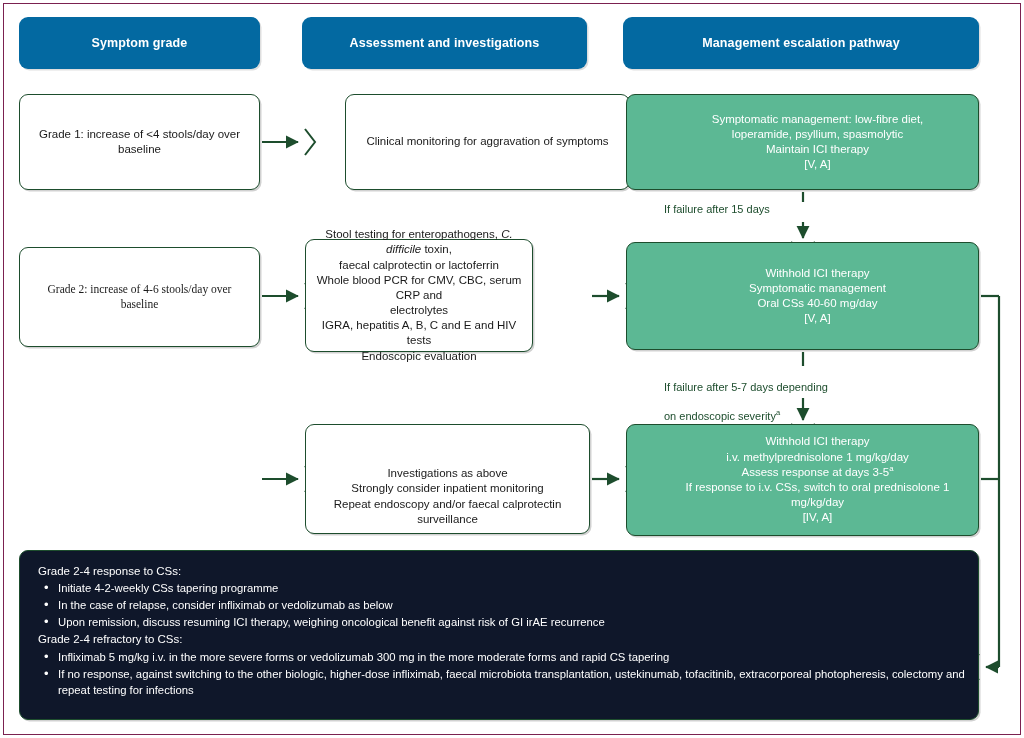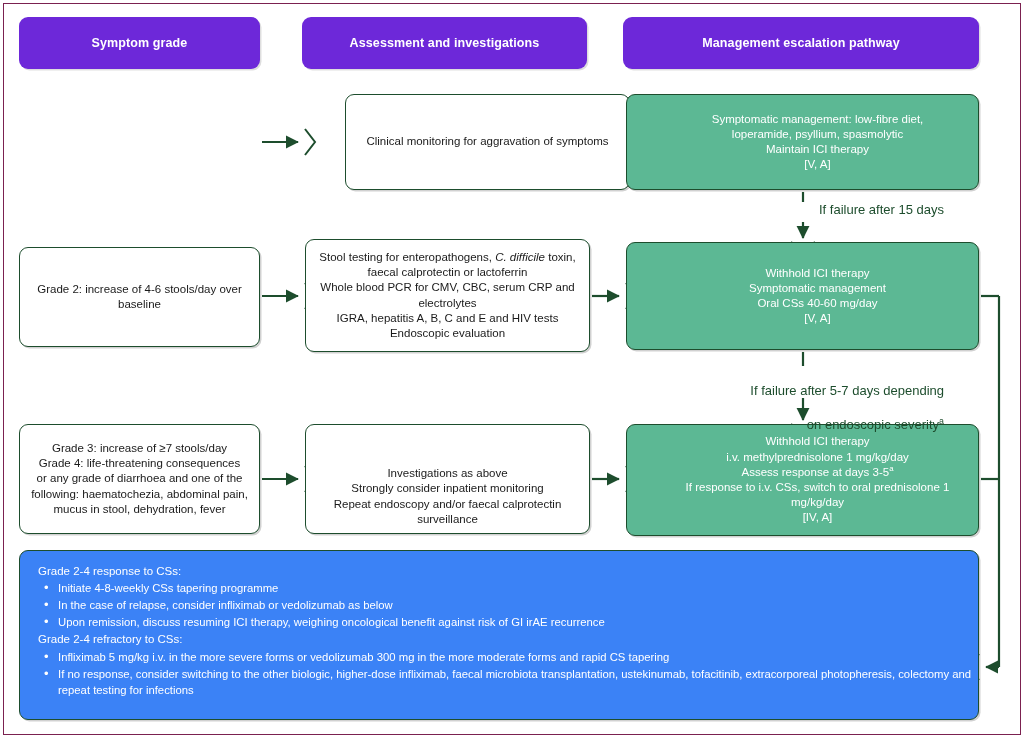--- a/index.html
+++ b/index.html
@@ -25,21 +25,21 @@
 
   #canvas {
     position: absolute;
     left: 0; top: 0;
     width: 1018px; height: 732px;
   }
 
   
   .hdr {
     position: absolute;
-    background: #6d28d9;
+    background: #0369a1;
     border-radius: 9px;
     color: #ffffff;
     font-weight: bold;
     font-size: 12.5px;
     display: flex;
     align-items: center;
     justify-content: center;
     text-align: center;
     box-shadow: 1.5px 1.5px 0 rgba(0,0,0,0.13);
     letter-spacing: 0.1px;
@@ -61,39 +61,39 @@
     line-height: 1.32;
     padding: 6px 10px;
     box-shadow: 1.5px 1.5px 0 rgba(0,0,0,0.18);
   }
   .node.white { background: #ffffff; color: #1a1a1a; }
   .node.green { background: #5cb894; color: #ffffff; border-color: #1d4d2d; padding-left: 40px; }
   .node .txt { width: 100%; white-space: pre-line; }
 
   
   #n-g1-sym { left: 15px;  top: 90px;  width: 241px; height: 96px; }
-  #n-g2-sym { left: 15px;  top: 243px; width: 241px; height: 100px; }
+  #n-g2-sym { left: 15px;  top: 243px; width: 241px; height: 100px; font-family: Liberation Serif, serif; }
   #n-g34-sym{ left: 15px;  top: 420px; width: 241px; height: 110px; }
 
   
   #n-g1-ass { left: 301px; top: 90px;  width: 285px; height: 96px; margin-left: 40px; }
-  #n-g2-ass { left: 301px; top: 235px; width: 285px; height: 113px; }
+  #n-g2-ass { left: 301px; top: 235px; width: 228px; height: 113px; }
   #n-g34-ass{ left: 301px; top: 420px; width: 285px; height: 110px; align-items: flex-end; }
 
   
   #n-g1-man { left: 622px; top: 90px;  width: 353px; height: 96px; }
   #n-g2-man { left: 622px; top: 238px; width: 353px; height: 108px; }
   #n-g34-man{ left: 622px; top: 420px; width: 353px; height: 112px; }
 
   
   #panel {
     position: absolute;
     left: 15px; top: 546px;
     width: 960px; height: 170px;
-    background: #3b82f6;
+    background: #0f172a;
     border: 1.6px solid #1d4d2d;
     border-radius: 9px;
     color: #ffffff;
     padding: 12px 0 10px 18px;
     box-shadow: 1.5px 1.5px 0 rgba(0,0,0,0.18);
     font-size: 11.3px;
     line-height: 1.42;
   }
   .panel-head { font-size: 11.5px; margin: 0 0 1px 0; }
   .panel-head.second { }
@@ -107,23 +107,23 @@
     content: "\2022";
     position: absolute;
     left: 6px; top: -1px;
     font-size: 13px;
   }
 
   
   .conn-label {
     position: absolute;
     color: #1d4d2d;
-    font-size: 13px;
+    font-size: 11px;
     line-height: 1.3;
-    text-align: right;
+    text-align: left;
     white-space: pre-line;
   }
   #lbl-15days { left: 660px; top: 198px; width: 280px; }
   #lbl-57days { left: 660px; top: 362px; width: 280px; }
 
   sup { font-size: 0.68em; vertical-align: super; line-height: 0; }
   i { font-style: italic; }
 </style>
 </head>
 <body>
@@ -173,20 +173,23 @@
       <path d="M787,420 L799,430 L811,420"></path>
 
       <path d="M975,650 L965,663 L975,676"></path>
     </g>
   </svg>
 
   <div class="hdr" id="hdr-0">Symptom grade</div>
   <div class="hdr" id="hdr-1">Assessment and investigations</div>
   <div class="hdr" id="hdr-2">Management escalation pathway</div>
 
+  <div class="node white" id="n-g1-sym">
+    <span class="txt">Grade 1: increase of &lt;4 stools/day over baseline</span>
+  </div>
   <div class="node white" id="n-g1-ass">
     <span class="txt">Clinical monitoring for aggravation of symptoms</span>
   </div>
   <div class="node green" id="n-g1-man">
     <span class="txt">Symptomatic management: low-fibre diet,
 loperamide, psyllium, spasmolytic
 Maintain ICI therapy
 [V, A]</span>
   </div>
 
@@ -196,50 +199,43 @@
   <div class="node white" id="n-g2-ass">
     <span class="txt" id="g2-ass-txt" style="white-space: normal;">Stool testing for enteropathogens, <i>C. difficile</i> toxin,<br>faecal calprotectin or lactoferrin<br>Whole blood PCR for CMV, CBC, serum CRP and<br>electrolytes<br>IGRA, hepatitis A, B, C and E and HIV tests<br>Endoscopic evaluation</span>
   </div>
   <div class="node green" id="n-g2-man">
     <span class="txt">Withhold ICI therapy
 Symptomatic management
 Oral CSs 40-60 mg/day
 [V, A]</span>
   </div>
 
-  <div class="node white" id="n-g34-sym">
-    <span class="txt">Grade 3: increase of ≥7 stools/day
-Grade 4: life-threatening consequences
-or any grade of diarrhoea and one of the
-following: haematochezia, abdominal pain,
-mucus in stool, dehydration, fever</span>
-  </div>
   <div class="node white" id="n-g34-ass">
     <span class="txt">Investigations as above
 Strongly consider inpatient monitoring
 Repeat endoscopy and/or faecal calprotectin
 surveillance</span>
   </div>
   <div class="node green" id="n-g34-man">
     <span class="txt" id="g34-man-txt" style="white-space: normal;">Withhold ICI therapy<br>i.v. methylprednisolone 1 mg/kg/day<br>Assess response at days 3-5<sup>a</sup><br>If response to i.v. CSs, switch to oral prednisolone 1 mg/kg/day<br>[IV, A]</span>
   </div>
 
   <div class="conn-label" id="lbl-15days">If failure after 15 days</div>
   <div class="conn-label" id="lbl-57days">
     <span>If failure after 5-7 days depending</span><br>
     <span>on endoscopic severity</span><sup>a</sup>
   </div>
 
   <div id="panel">
     <p class="panel-head">Grade 2-4 response to CSs:</p>
     <ul class="panel-list" id="list-response">
-        <li>Initiate 4-8-weekly CSs tapering programme</li>
+        <li>Initiate 4-2-weekly CSs tapering programme</li>
         <li>In the case of relapse, consider infliximab or vedolizumab as below</li>
         <li>Upon remission, discuss resuming ICI therapy, weighing oncological benefit against risk of GI irAE recurrence</li>
       </ul>
     <p class="panel-head second">Grade 2-4 refractory to CSs:</p>
     <ul class="panel-list" id="list-refractory">
         <li>Infliximab 5 mg/kg i.v. in the more severe forms or vedolizumab 300 mg in the more moderate forms and rapid CS tapering</li>
-        <li>If no response, consider switching to the other biologic, higher-dose infliximab, faecal microbiota transplantation, ustekinumab, tofacitinib, extracorporeal photopheresis, colectomy and repeat testing for infections</li>
+        <li>If no response, against switching to the other biologic, higher-dose infliximab, faecal microbiota transplantation, ustekinumab, tofacitinib, extracorporeal photopheresis, colectomy and repeat testing for infections</li>
       </ul>
   </div>
 
 </div>
 
 </body></html>

